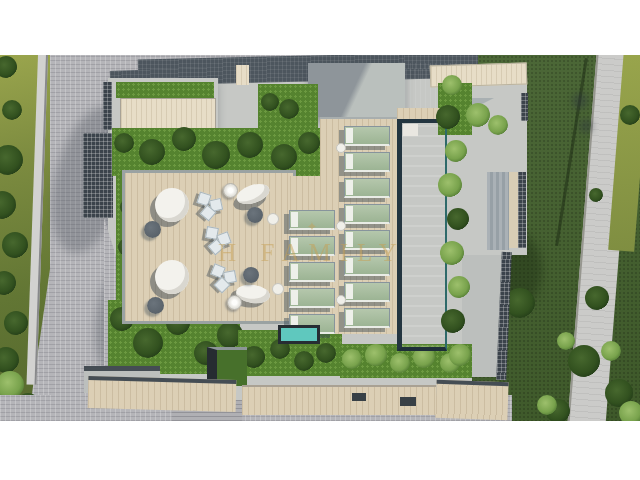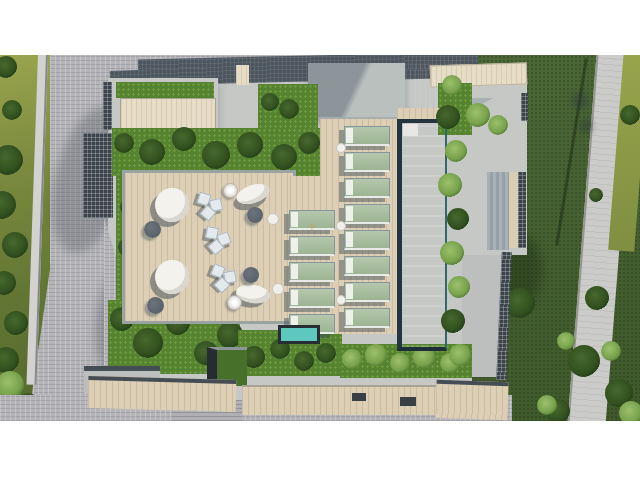--- a/index.html
+++ b/index.html
@@ -218,17 +218,18 @@
     <i class="bushL" style="left:438px;top:118px;width:24px;height:24px;"></i>
     <i class="tree" style="left:447px;top:153px;width:22px;height:22px;"></i>
     <i class="bushL" style="left:440px;top:186px;width:24px;height:24px;"></i>
     <i class="bushL" style="left:448px;top:221px;width:22px;height:22px;"></i>
     <i class="tree" style="left:441px;top:254px;width:24px;height:24px;"></i>
     <i class="bushL" style="left:449px;top:289px;width:22px;height:22px;"></i>
 
     <div class="abs" style="left:38px;top:0;width:8px;height:330px;background:#d2d2d0;border-right:2px solid #88898b;transform:rotate(2deg);transform-origin:top right;"></div>
 
     <div id="wm-orn">✦</div>
+    <div id="wm">H FAMILY</div>
   </div>
 
   <div class="band" style="top:0;height:55px;"></div>
   <div class="band" style="top:421px;height:59px;"></div>
 </div>
 
 </body></html>

